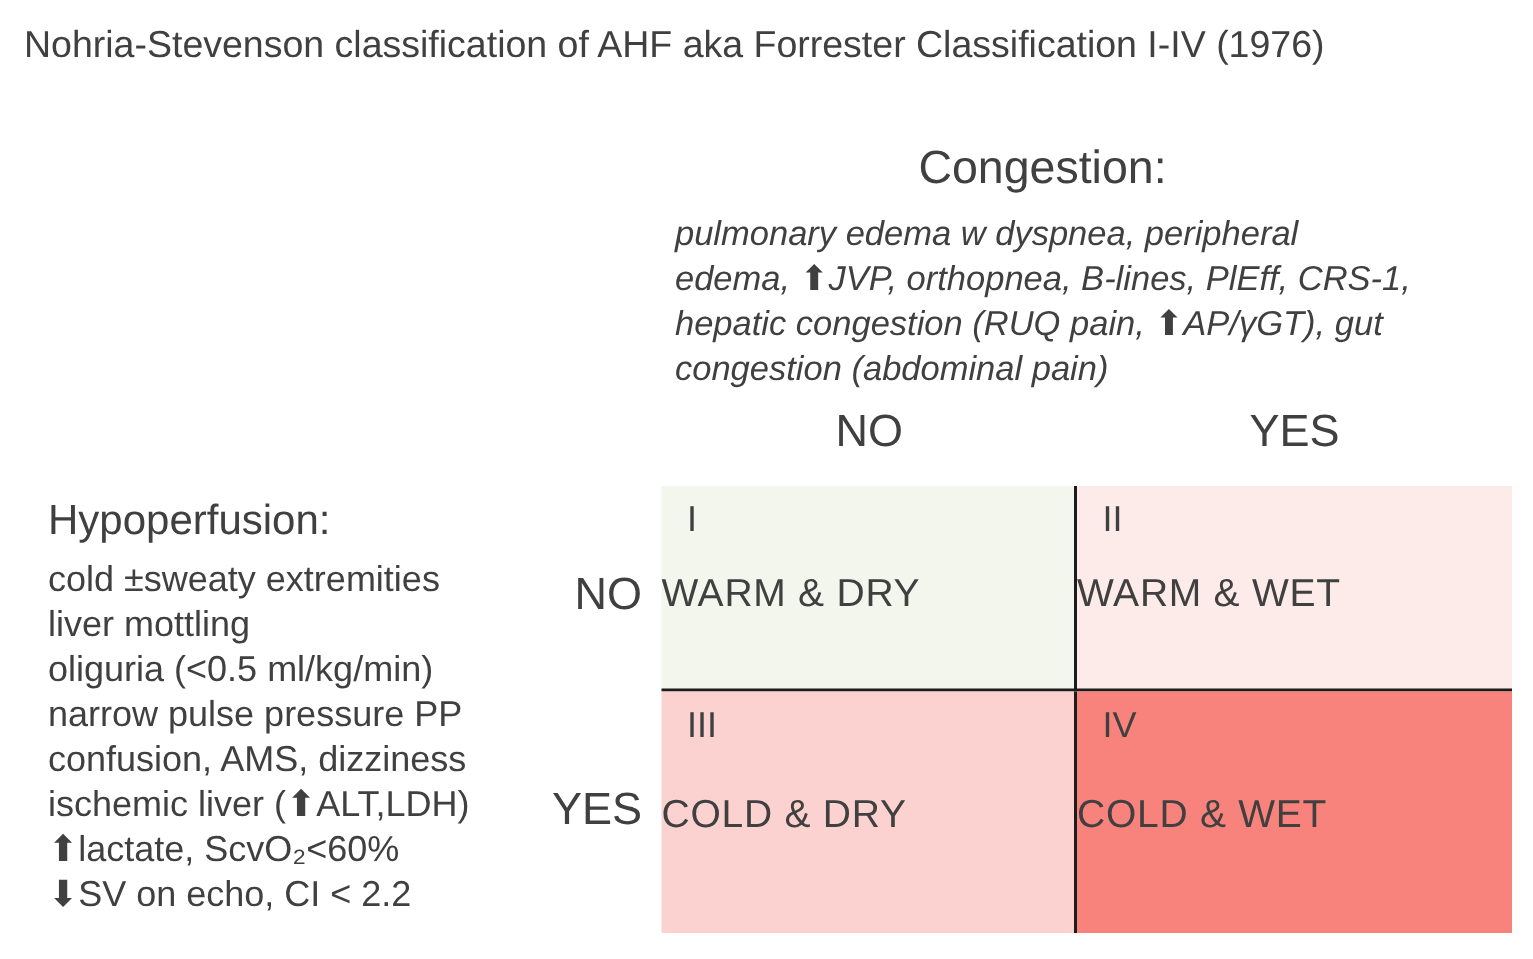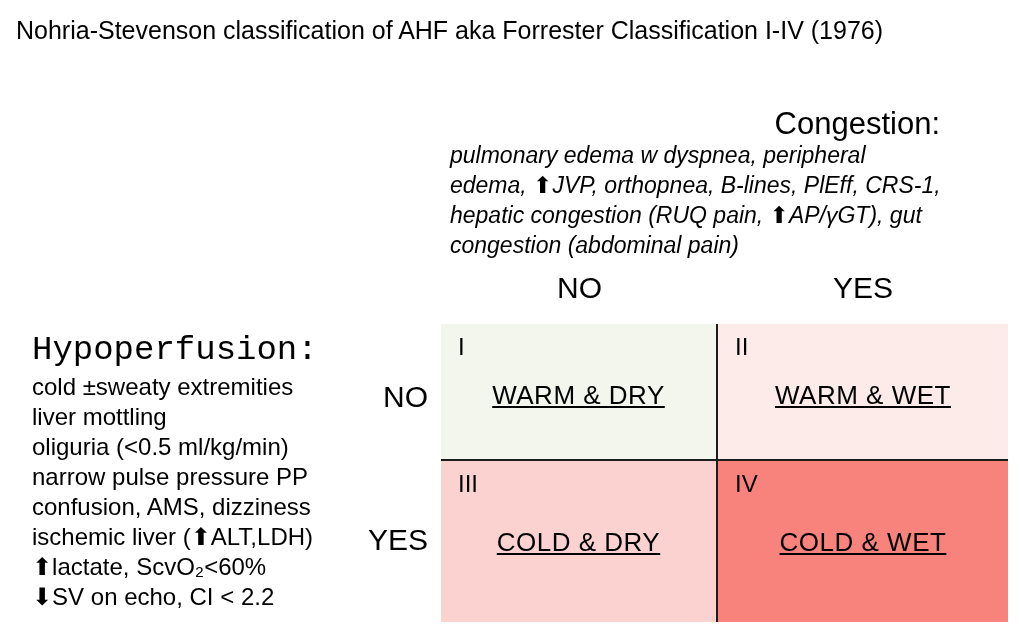--- a/index.html
+++ b/index.html
@@ -2,53 +2,52 @@
 <html><head>
 <meta charset="utf-8">
 <style>
   html, body { margin: 0; padding: 0; background: #ffffff; }
   .canvas {
     position: relative;
     width: 1022px;
     height: 639px;
     background: #ffffff;
     font-family: "Liberation Sans", "DejaVu Sans", sans-serif;
-    color: #000000;
+    color: #404040;
     overflow: hidden;
   }
   .title {
     position: absolute;
     left: 16px;
     top: 16px;
     font-size: 25px;
     white-space: nowrap;
   }
   .cong-heading {
     position: absolute;
     left: 450px;
-    top: 106px;
+    top: 94px;
     width: 490px;
-    text-align: right;
+    text-align: center;
     font-size: 31px;
   }
   .cong-lines {
     position: absolute;
     left: 450px;
     top: 140px;
     font-size: 23px;
     line-height: 30px;
     white-space: nowrap;
     font-style: italic;
   }
   .hypo-heading {
     position: absolute;
     left: 32px;
     top: 331px;
-    font-size: 34px;
-    font-family: Liberation Mono, monospace;
+    font-size: 28px;
   }
   .hypo-lines {
     position: absolute;
     left: 32px;
     top: 372px;
     font-size: 24px;
     line-height: 30px;
     white-space: nowrap;
   }
   .col-header {
@@ -85,24 +84,22 @@
   .numeral {
     position: absolute;
     top: 9px;
     left: 17px;
     font-size: 24px;
   }
   .qlabel {
     position: absolute;
     left: 0;
     width: 100%;
-    text-align: center;
     font-size: 26px;
     letter-spacing: 0.5px;
-    text-decoration: underline;
   }
   .row-top .qlabel    { top: 56px; }
   .row-bottom .qlabel { top: 66px; }
 </style>
 </head>
 <body>
 
 <div class="canvas">
 
   <div class="title">Nohria-Stevenson classification of AHF aka Forrester Classification I-IV (1976)</div>

